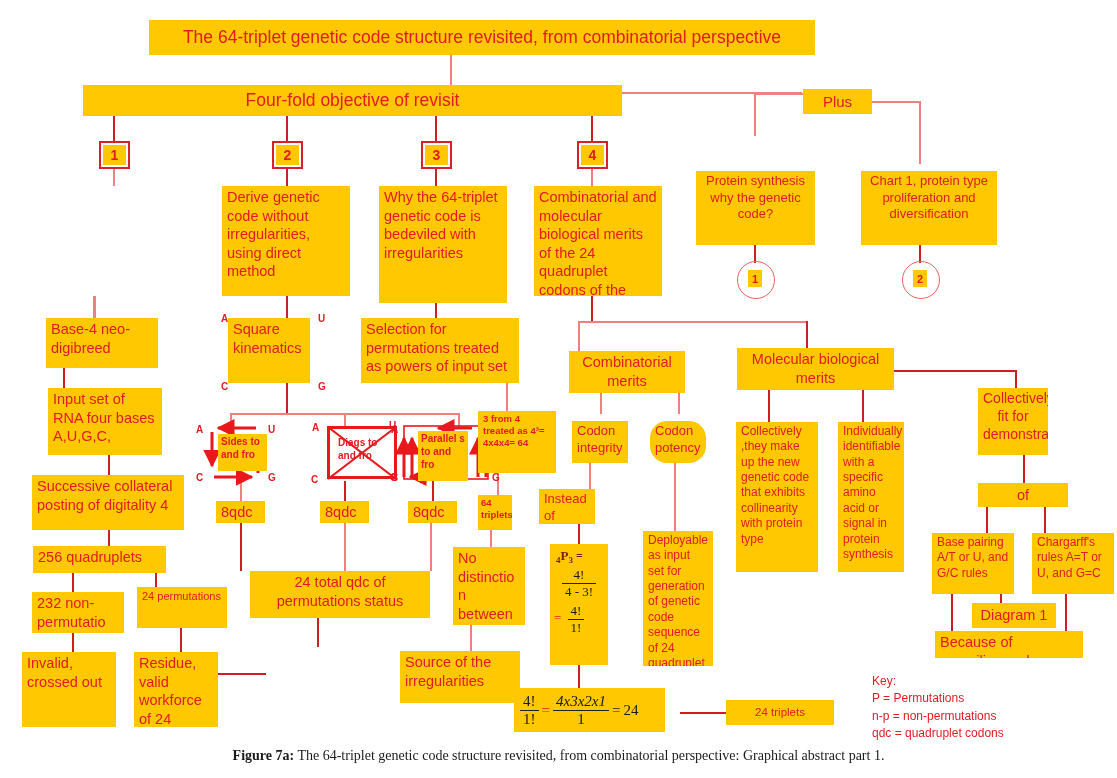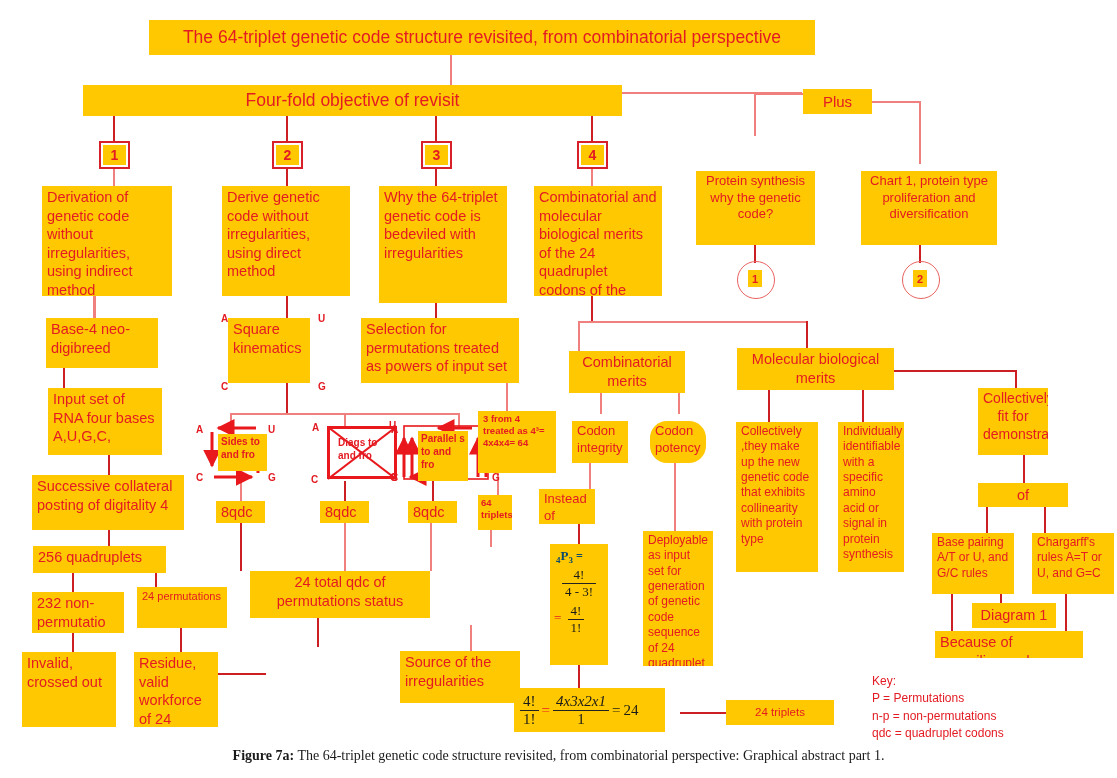--- a/index.html
+++ b/index.html
@@ -153,21 +153,20 @@
 
   <div class="numbox" style="left:272px;top:141px;width:31px;height:28px;"></div>
   <div class="numinner" style="left:276px;top:145px;width:23px;height:20px;font-size:14px;">2</div>
 
   <div class="numbox" style="left:421px;top:141px;width:31px;height:28px;"></div>
   <div class="numinner" style="left:425px;top:145px;width:23px;height:20px;font-size:14px;">3</div>
 
   <div class="numbox" style="left:577px;top:141px;width:31px;height:28px;"></div>
   <div class="numinner" style="left:581px;top:145px;width:23px;height:20px;font-size:14px;">4</div>
 
-  <div class="box" style="left:42px;top:186px;width:130px;height:110px;font-size:14.5px;">Derivation of genetic code without irregularities, using indirect method</div>
   <div class="box" style="left:222px;top:186px;width:128px;height:110px;font-size:14.5px;">Derive genetic code without irregularities, using direct method</div>
   <div class="box" style="left:379px;top:186px;width:128px;height:117px;font-size:14.5px;">Why the 64-triplet genetic code is bedeviled with irregularities</div>
   <div class="box" style="left:534px;top:186px;width:128px;height:110px;font-size:14.5px;">Combinatorial and molecular biological merits of the 24 quadruplet codons of the genetic code</div>
 
   <div class="box" style="left:46px;top:318px;width:112px;height:50px;font-size:14.5px;">Base-4 neo-digibreed</div>
   <div class="box" style="left:48px;top:388px;width:114px;height:67px;font-size:14.5px;">Input set of RNA four bases A,U,G,C,</div>
   <div class="box" style="left:32px;top:475px;width:152px;height:55px;font-size:14.5px;">Successive collateral posting of digitality 4</div>
   <div class="box" style="left:33px;top:546px;width:133px;height:27px;font-size:14.5px;">256 quadruplets</div>
   <div class="box" style="left:32px;top:592px;width:92px;height:41px;font-size:14.5px;">232 non-permutatio</div>
   <div class="box" style="left:137px;top:587px;width:90px;height:41px;font-size:11px;">24 permutations</div>
@@ -201,34 +200,35 @@
 
   <div class="box" style="left:216px;top:501px;width:49px;height:22px;font-size:14.5px;padding:0 5px;line-height:22px;">8qdc</div>
   <div class="box" style="left:320px;top:501px;width:49px;height:22px;font-size:14.5px;padding:0 5px;line-height:22px;">8qdc</div>
   <div class="box" style="left:408px;top:501px;width:49px;height:22px;font-size:14.5px;padding:0 5px;line-height:22px;">8qdc</div>
 
   <div class="box ctr" style="left:250px;top:571px;width:180px;height:47px;font-size:14.5px;">24 total qdc of permutations status</div>
 
   <div class="box" style="left:361px;top:318px;width:158px;height:65px;font-size:14.5px;">Selection for permutations treated as powers of input set</div>
   <div class="box" style="left:478px;top:411px;width:78px;height:62px;font-size:9.5px;font-weight:bold;">3 from 4 treated as 4³= 4x4x4= 64</div>
   <div class="box" style="left:478px;top:495px;width:34px;height:35px;font-size:9.5px;font-weight:bold;padding:2px 3px;">64 triplets</div>
+  <div class="box" style="left:453px;top:547px;width:72px;height:78px;font-size:14.5px;">No distinctio n between</div>
   <div class="box" style="left:400px;top:651px;width:120px;height:52px;font-size:14.5px;">Source of the irregularities</div>
 
   <div class="box ctr" style="left:569px;top:351px;width:116px;height:42px;font-size:14.5px;">Combinatorial merits</div>
   <div class="box ctr" style="left:737px;top:348px;width:157px;height:42px;font-size:14.5px;">Molecular biological merits</div>
 
   <div class="box" style="left:572px;top:421px;width:56px;height:42px;font-size:13px;">Codon integrity</div>
   <div class="box" style="left:650px;top:421px;width:56px;height:42px;font-size:13px;border-radius:17px;">Codon potency</div>
 
   <div class="box" style="left:539px;top:489px;width:56px;height:35px;font-size:13px;">Instead of</div>
 
   <div class="box" style="left:643px;top:531px;width:70px;height:135px;font-size:12px;">Deployable as input set for generation of genetic code sequence of 24 quadruplet codons</div>
 
   <div class="eqblk" style="left:550px;top:544px;width:58px;height:121px;padding:4px 4px;font-size:13px;">
-    <div style="color:#0c4a6e;font-weight:bold;font-size:12px;margin-left:2px;">
+    <div style="color:#7f1d1d;font-weight:bold;font-size:12px;margin-left:2px;">
       <span style="font-size:9px;vertical-align:sub;">4</span><span style="font-size:13px;">P</span><span style="font-size:9px;vertical-align:sub;">3</span> =
     </div>
     <div style="text-align:center;margin-top:2px;">
       <span class="frac">
         <span class="num" style="display:block;font-size:13px;">4!</span>
         <span class="den" style="display:block;font-size:13px;">4 - 3!</span>
       </span>
     </div>
     <div style="margin-top:3px;">
       <span style="color:#E31B23;font-size:13px;">=</span>

